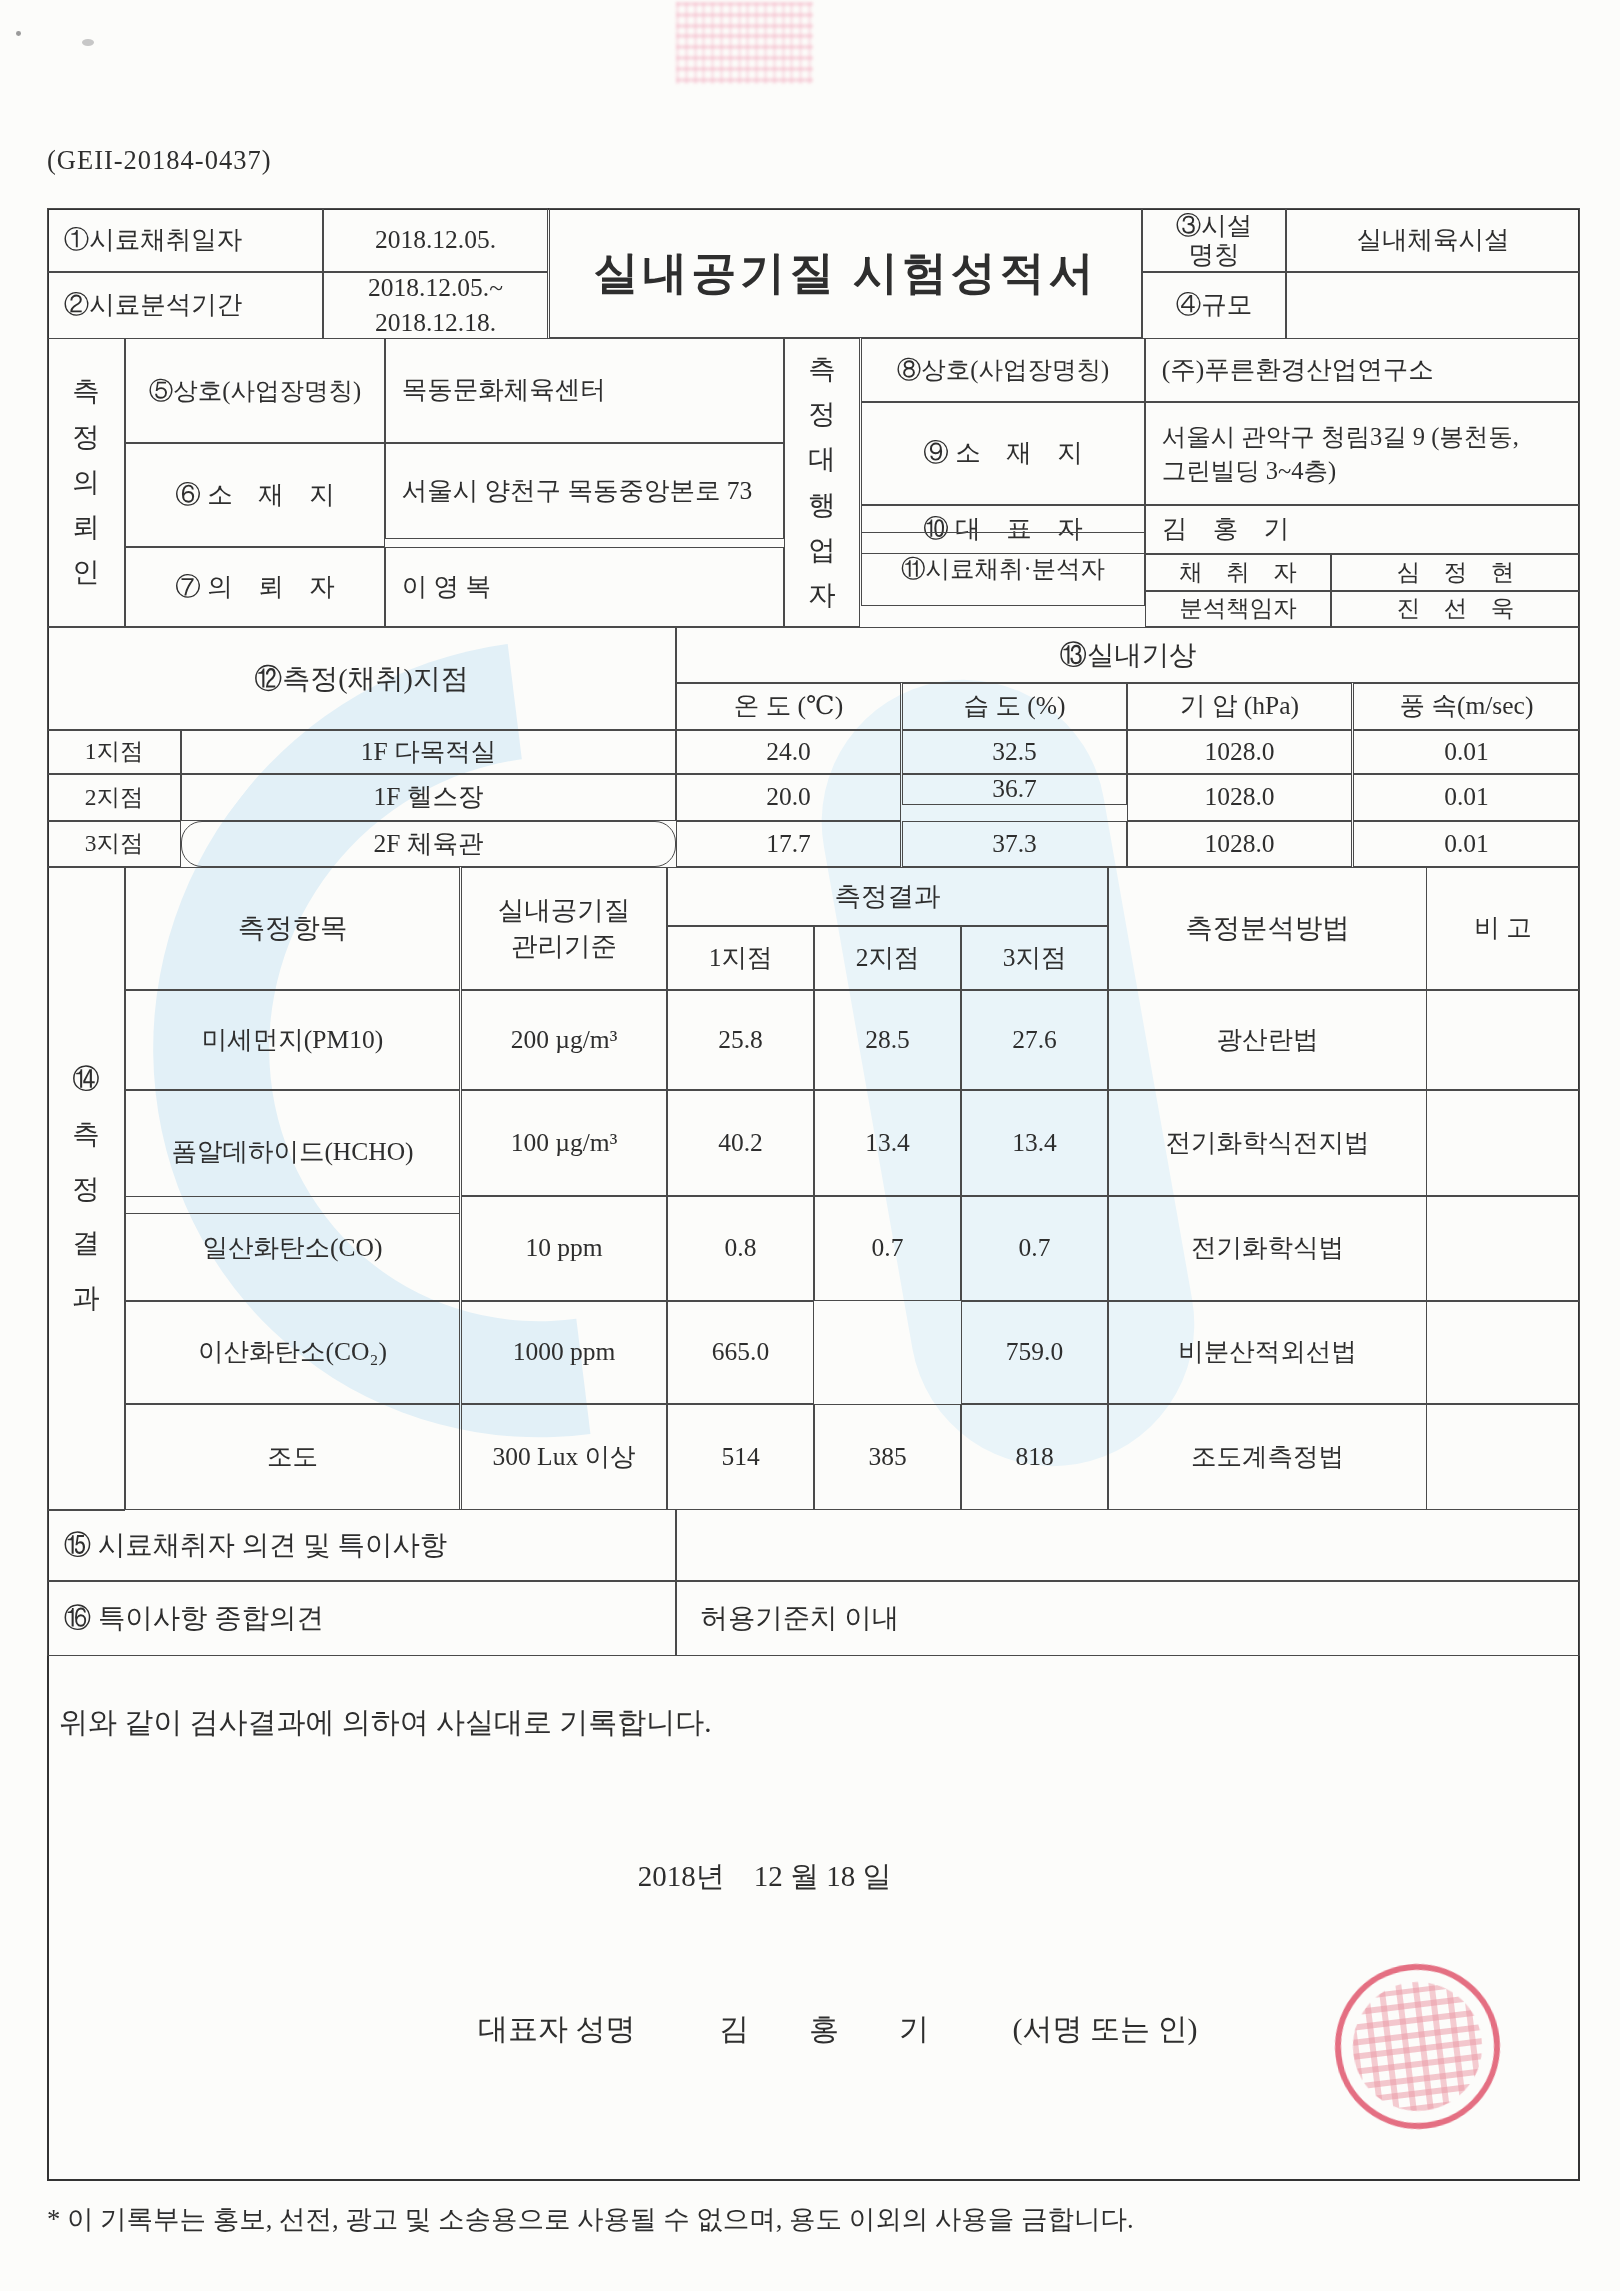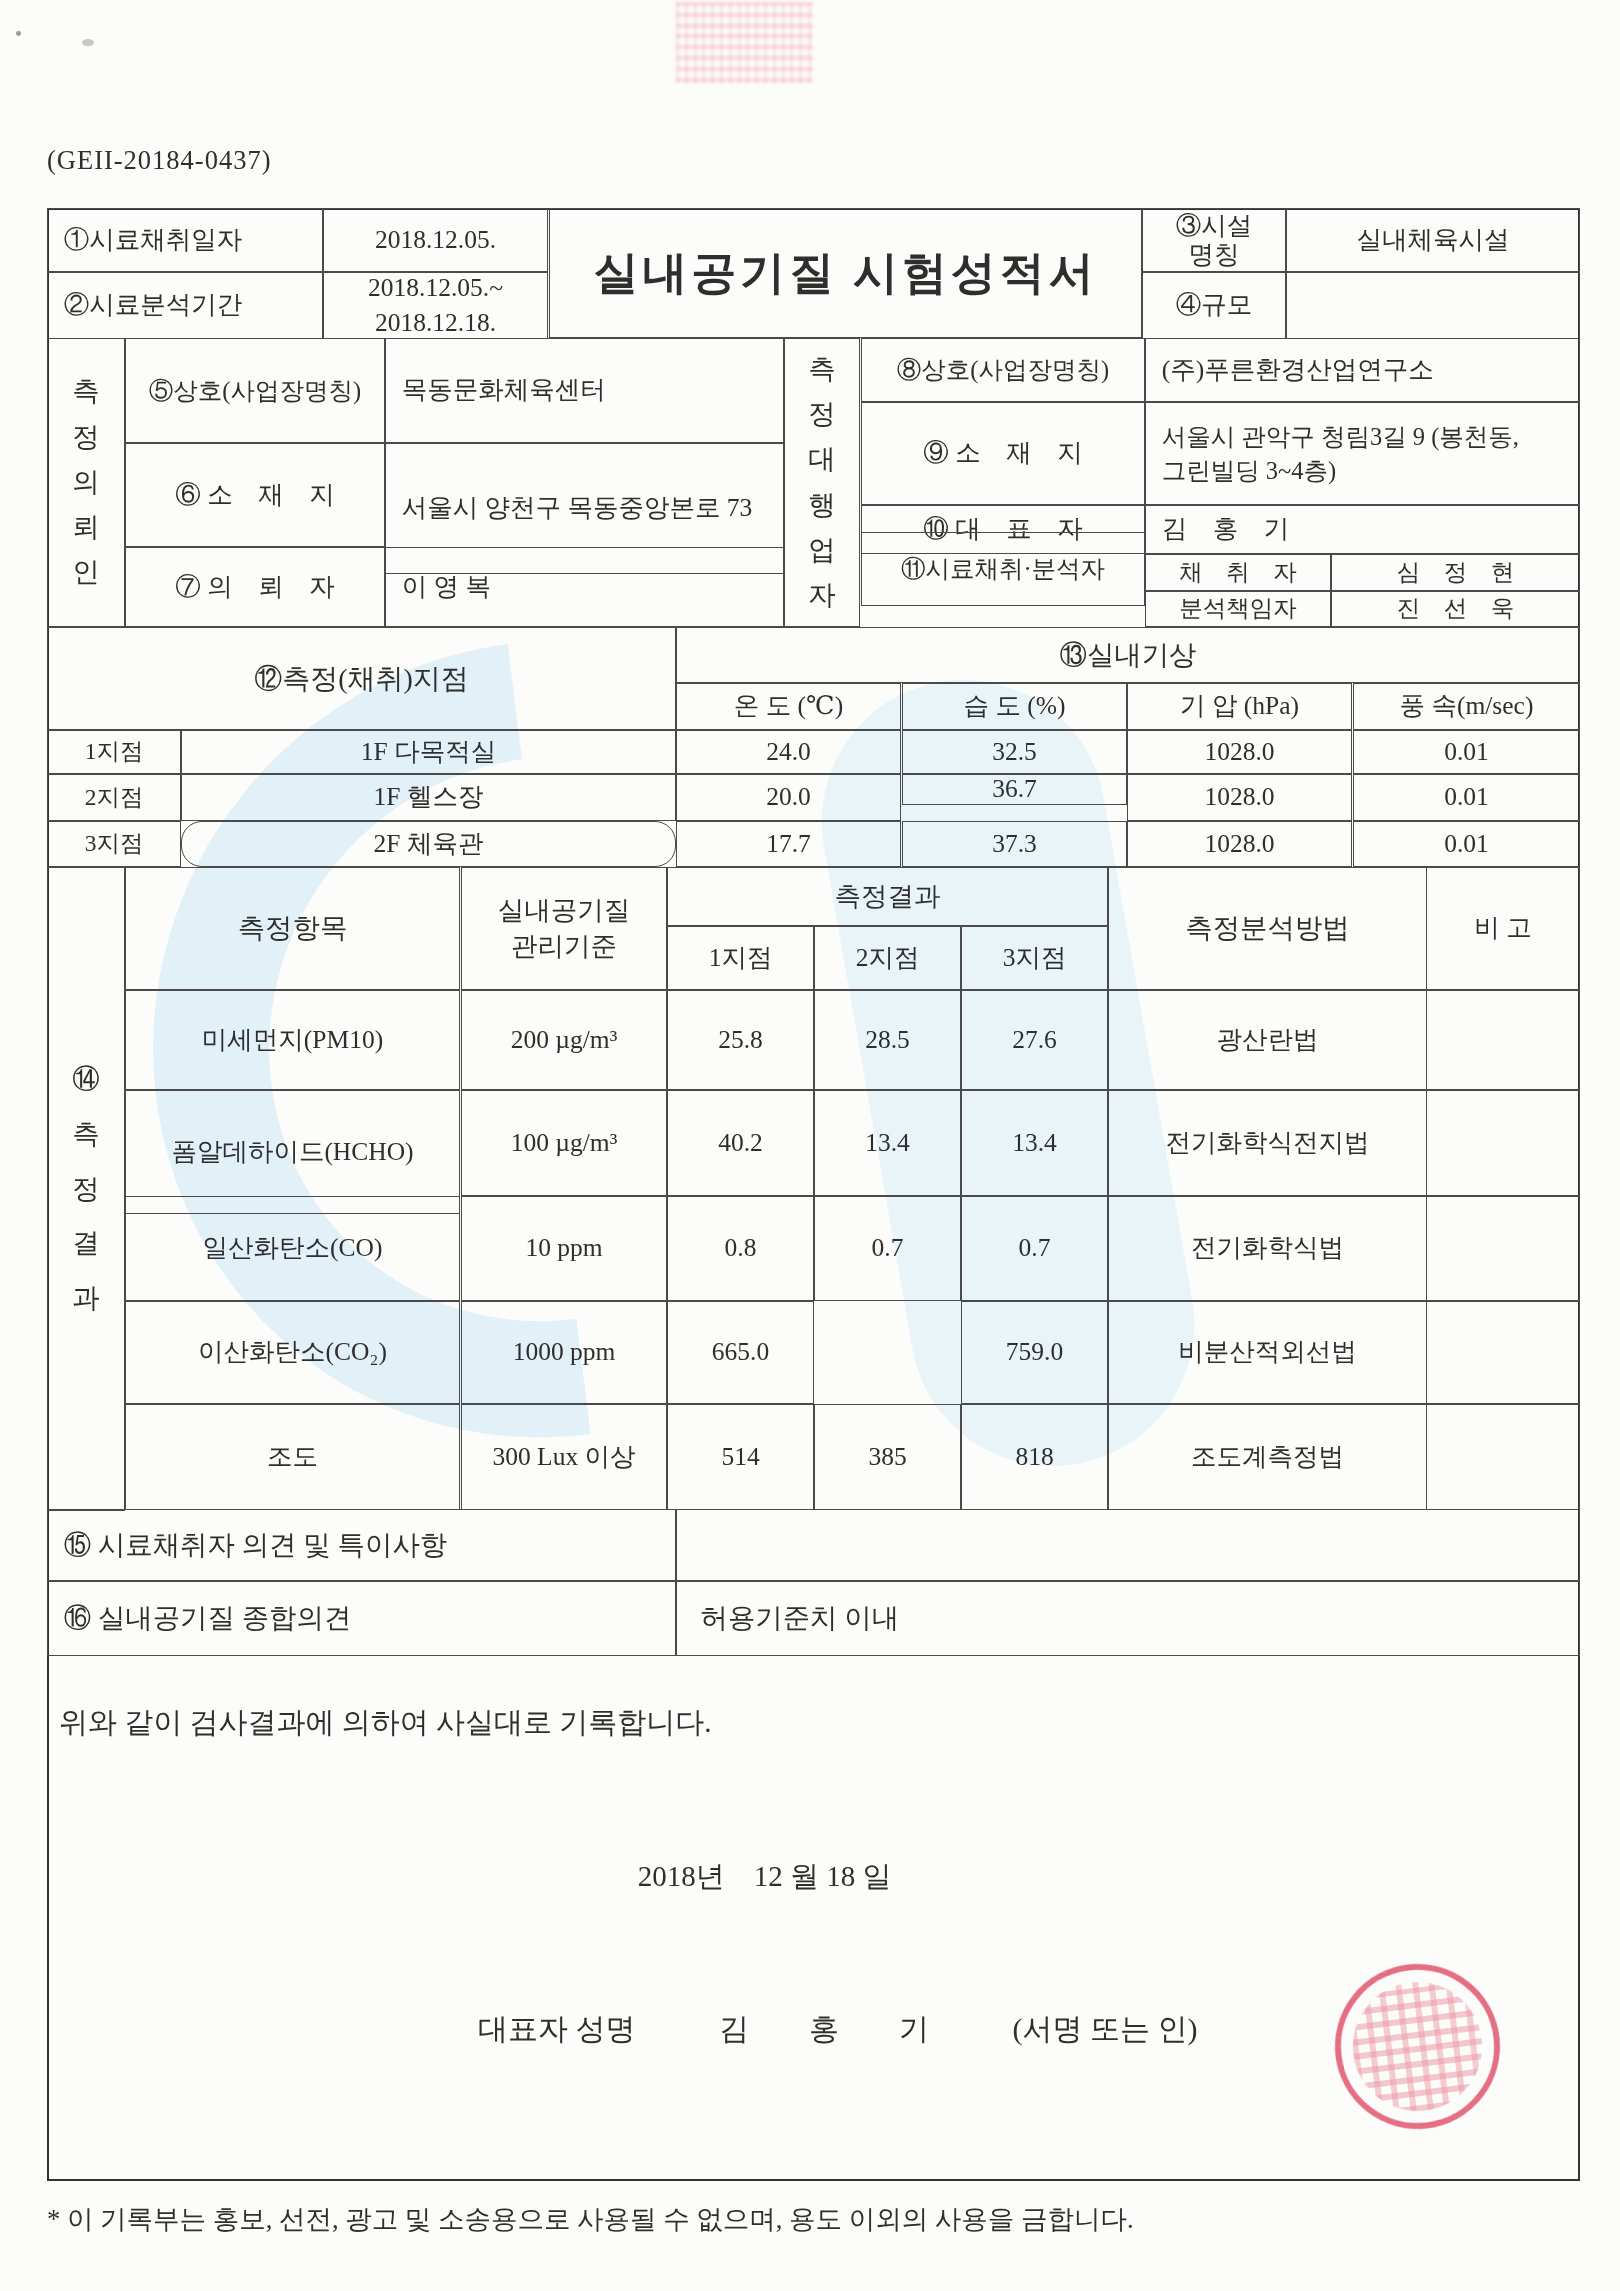--- a/index.html
+++ b/index.html
@@ -81,21 +81,21 @@
   <div class="cell" style="left:1286px;top:272px;width:294px;height:67px;"></div>
 
   <div class="cell vlabel" style="left:47px;top:338px;width:78px;height:289px;">측
 정
 의
 뢰
 인</div>
   <div class="cell" style="left:125px;top:338px;width:260px;height:105px;font-size:24.5px;">⑤상호(사업장명칭)</div>
   <div class="cell left" style="left:385px;top:338px;width:399px;height:105px;">목동문화체육센터</div>
   <div class="cell" style="left:125px;top:443px;width:260px;height:104px;">⑥ 소　재　지</div>
-  <div class="cell left" style="left:385px;top:443px;width:399px;height:131px;">서울시 양천구 목동중앙본로 73</div>
+  <div class="cell left" style="left:385px;top:443px;width:399px;height:96px;">서울시 양천구 목동중앙본로 73</div>
   <div class="cell" style="left:125px;top:547px;width:260px;height:80px;">⑦ 의　뢰　자</div>
   <div class="cell left" style="left:385px;top:547px;width:399px;height:80px;">이 영 복</div>
 
   <div class="cell vlabel" style="left:784px;top:338px;width:76px;height:289px;">측
 정
 대
 행
 업
 자</div>
   <div class="cell" style="left:861px;top:338px;width:284px;height:64px;font-size:24.5px;">⑧상호(사업장명칭)</div>
@@ -188,21 +188,21 @@
   <div class="cell" style="left:125px;top:1404px;width:335px;height:106px;">조도</div>
   <div class="cell" style="left:461px;top:1404px;width:206px;height:106px;">300 Lux 이상</div>
   <div class="cell" style="left:667px;top:1404px;width:147px;height:106px;">514</div>
   <div class="cell" style="left:814px;top:1404px;width:147px;height:106px;">385</div>
   <div class="cell" style="left:961px;top:1404px;width:147px;height:106px;">818</div>
   <div class="cell" style="left:1108px;top:1404px;width:319px;height:106px;">조도계측정법</div>
   <div class="cell" style="left:1426px;top:1404px;width:154px;height:106px;"></div>
 
   <div class="cell left" style="left:47px;top:1509px;width:629px;height:72px;font-size:27.4px;">⑮ 시료채취자 의견 및 특이사항</div>
   <div class="cell" style="left:676px;top:1509px;width:904px;height:72px;"></div>
-  <div class="cell left" style="left:47px;top:1581px;width:629px;height:75px;font-size:27.4px;">⑯ 실내공기질 종합의견</div>
+  <div class="cell left" style="left:47px;top:1581px;width:629px;height:75px;font-size:27.4px;">⑯ 특이사항 종합의견</div>
   <div class="cell left" style="left:676px;top:1581px;width:904px;height:75px;padding-left:23.5px;font-size:27.4px;">허용기준치 이내</div>
 
   <div class="abs statement">위와 같이 검사결과에 의하여 사실대로 기록합니다.</div>
   <div class="abs dateline">2018년　12 월 18 일</div>
   <div class="abs sigrow">
     <span>대표자 성명</span>
     <span class="gap">김　　홍　　기</span>
     <span class="gap">(서명 또는 인)</span>
   </div>
   <div class="seal">

